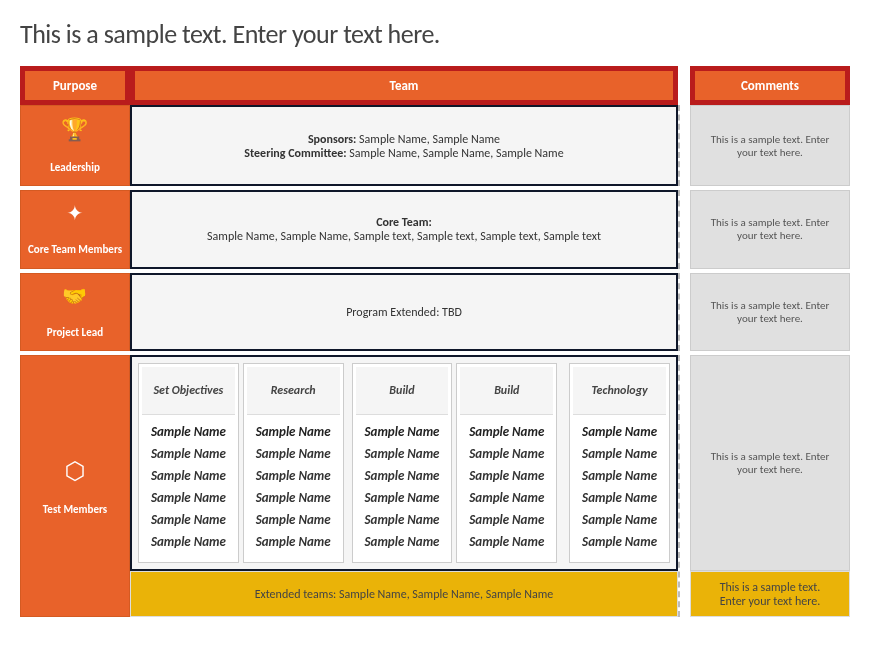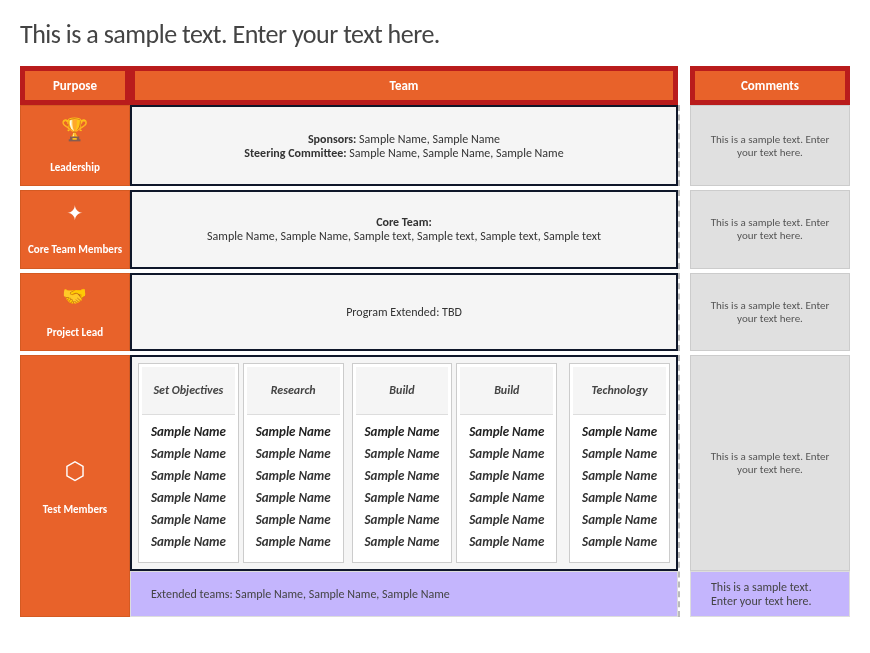--- a/index.html
+++ b/index.html
@@ -113,23 +113,23 @@
     .name-item {
       font-size: 13px;
       font-weight: bold;
       color: #333;
       display: block;
       line-height: 1.7;
     }
     .name-item.first { color: #222; }
 
     .extended-row td {
-      background: #c4b5fd;
+      background: #eab308;
       border: 1px solid #ddd;
-      text-align: left;
+      text-align: center;
       padding: 8px 20px;
       font-size: 12px;
       color: #444;
     }
 
     .bold { font-weight: bold; }
     .row-separator { height: 4px; background: #fff; }
   </style>
 </head>
 <body>

